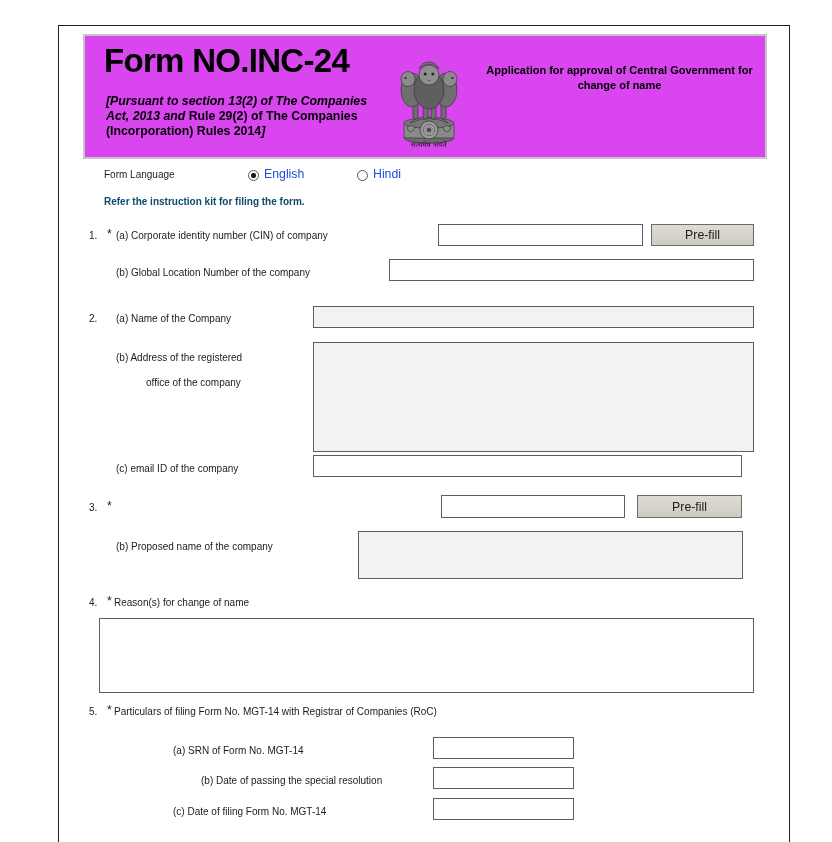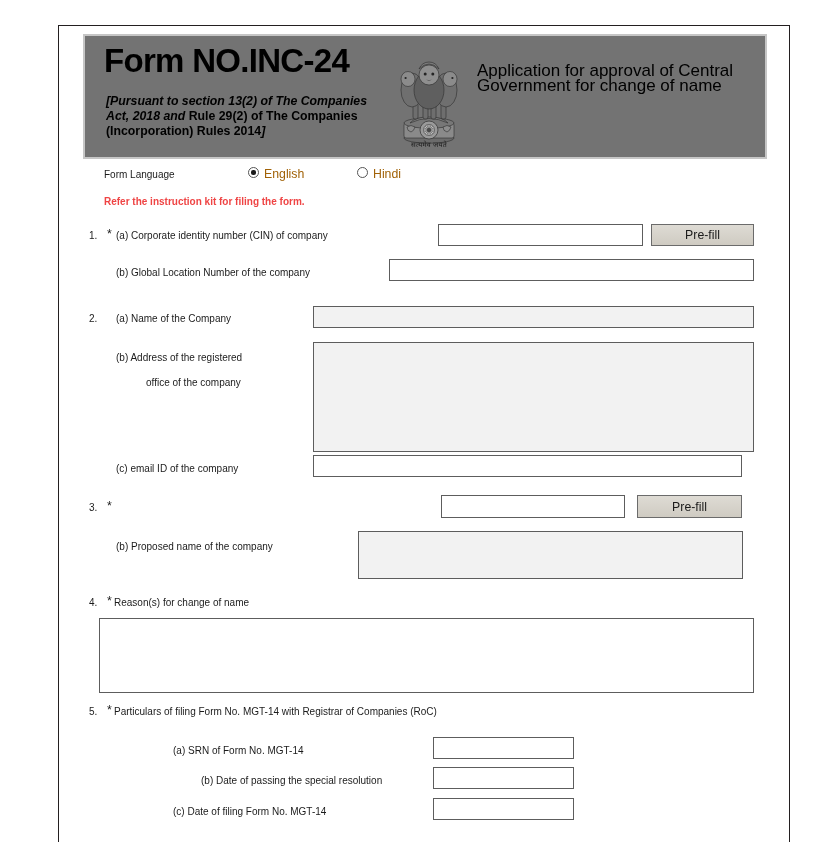--- a/index.html
+++ b/index.html
@@ -17,21 +17,21 @@
     border: 1.5px solid #231f20;
     border-bottom: none;
     background: #ffffff;
   }
   
   #header-box {
     position: absolute;
     left: 24px; top: 8px;
     width: 684px; height: 125px;
     border: 2px solid #c6c6c6;
-    background: #737373;
+    background: #d946ef;
     padding-left: 18px;
   }
   #form-title {
     position: absolute;
     left: 19px; top: 6px;
     font-size: 33px;
     font-weight: bold;
     letter-spacing: -0.7px;
     color: #000000;
     white-space: nowrap;
@@ -57,48 +57,49 @@
     width: 72px;
     text-align: center;
     font-size: 7px;
     color: #1a1a1a;
     letter-spacing: 0.2px;
   }
   #app-subtitle {
     position: absolute;
     left: 392px; top: 27px;
     width: 285px;
-    font-size: 17px;
-    font-weight: normal;
+    font-size: 11px;
+    font-weight: bold;
     line-height: 15px;
     color: #000000;
+    text-align: center;
   }
   
   .lbl {
     position: absolute;
     font-size: 10px;
     color: #1b1b1b;
     white-space: nowrap;
     line-height: 14px;
   }
-  .lbl-bold { font-weight: bold; color: #ef4444; }
+  .lbl-bold { font-weight: bold; color: #0c4a6e; }
   .star {
     font-size: 12.3px;
     line-height: 10px;
     vertical-align: super;
     color: #1b1b1b;
   }
   
   .radio-wrap {
     position: absolute;
     display: flex;
-    align-items: flex-start;
+    align-items: flex-end;
     gap: 5px;
     font-size: 12.3px;
-    color: #a16207;
+    color: #1d4ed8;
     white-space: nowrap;
   }
   .radio {
     width: 11px; height: 11px;
     border: 1px solid #555;
     border-radius: 50%;
     background: #fff;
     display: inline-block;
     position: relative;
     flex: none;
@@ -140,21 +141,21 @@
 <body>
 
 <div id="page">
 
   <div id="header-box">
 
     <div id="form-title">Form NO.INC-24</div>
 
     <div id="pursuant">
       <span class="ital">[Pursuant to section 13(2) of The Companies</span><br>
-      <span class="ital">Act, 2018 and </span><span>Rule 29(2) of The Companies</span><br>
+      <span class="ital">Act, 2013 and </span><span>Rule 29(2) of The Companies</span><br>
       <span>(Incorporation) Rules 2014</span><span class="ital">]</span>
     </div>
 
     <svg id="emblem" viewBox="0 0 72 112" xmlns="http://www.w3.org/2000/svg">
       <g fill="#4a4a4a" stroke="#2e2e2e" stroke-width="0.6">
 
         <ellipse cx="36" cy="95" rx="25" ry="5.2" fill="#6b6b6b"></ellipse>
         <rect x="11" y="80" width="50" height="15" rx="2" fill="#8a8a8a"></rect>
         <ellipse cx="36" cy="80" rx="25" ry="5.2" fill="#777"></ellipse>
 

